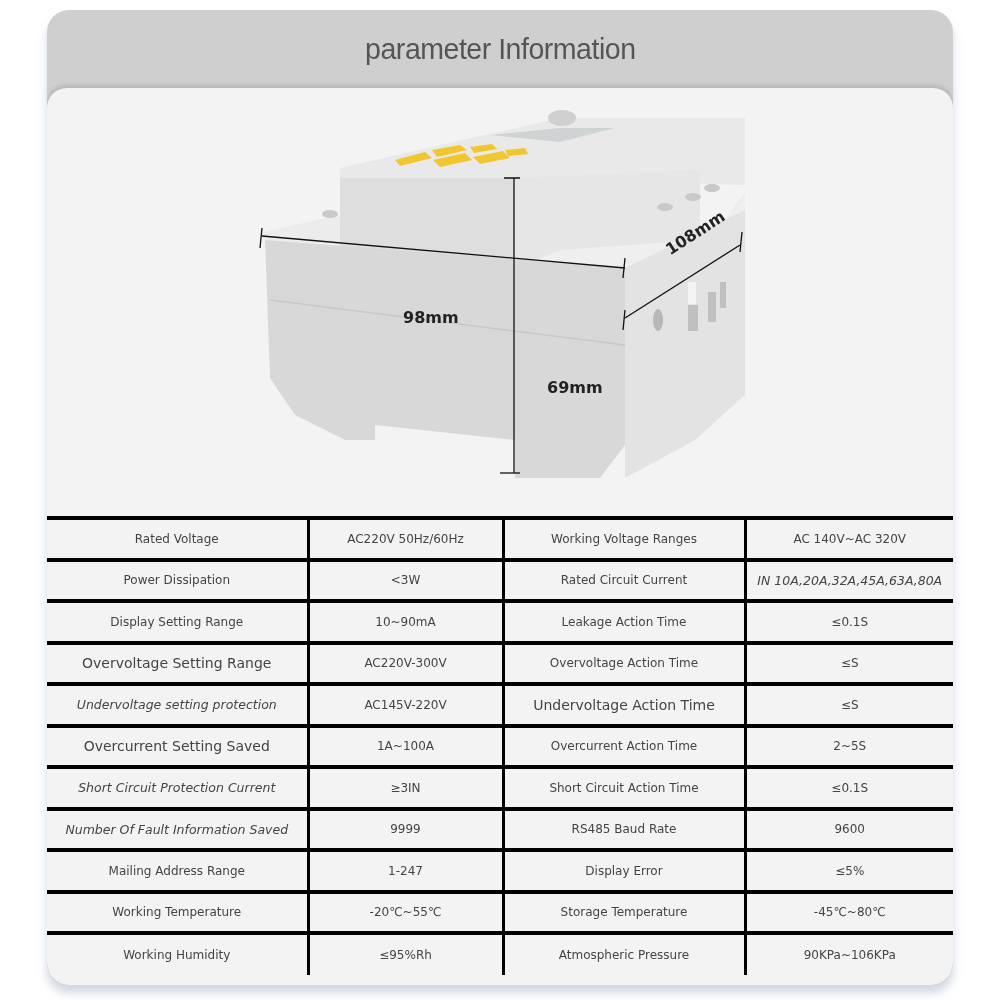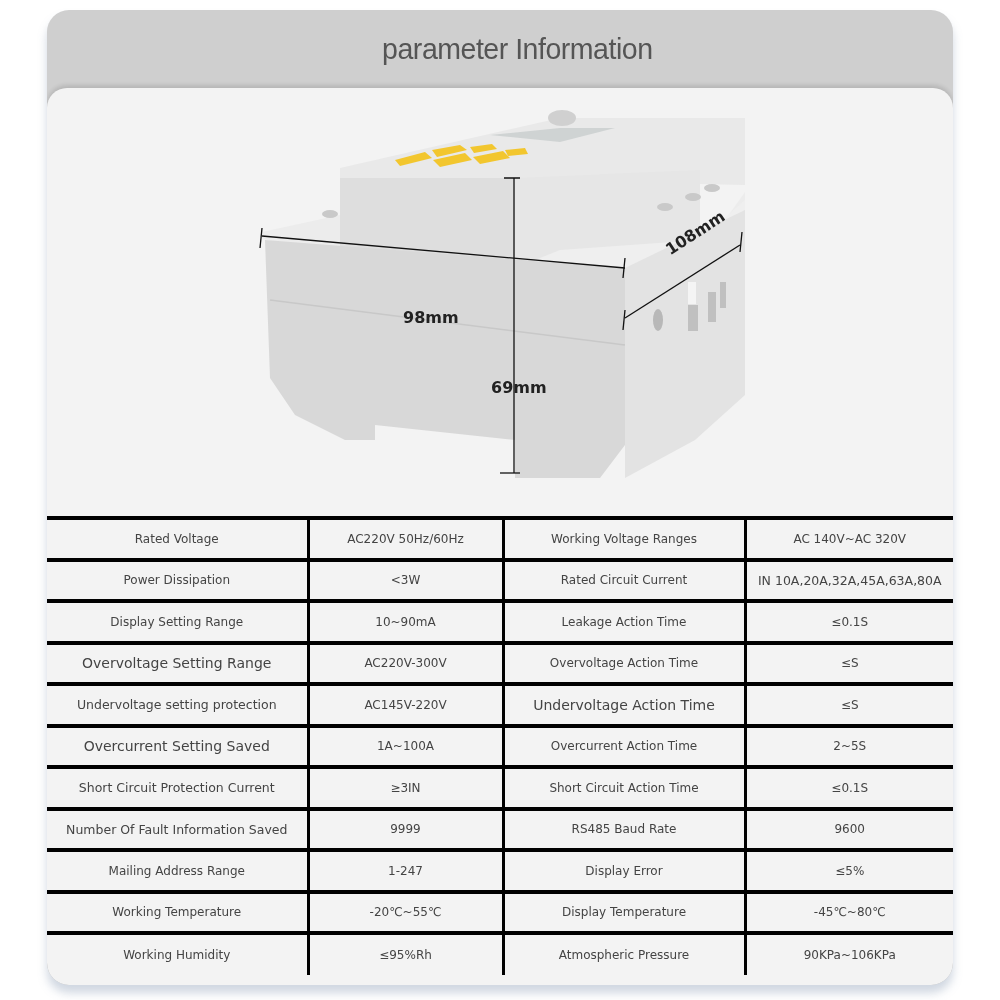--- a/index.html
+++ b/index.html
@@ -4,21 +4,21 @@
   <style>
     html, body { margin:0; padding:0; background:#ffffff; }
     body { width:1000px; height:1000px; position:relative; overflow:hidden; font-family:"DejaVu Sans", sans-serif; }
     .card {
       position:absolute; left:47px; top:10px; width:906px; height:975px;
       background:#cfcfcf; border-radius:22px;
       box-shadow: 0 8px 10px rgba(120,140,170,0.35);
       overflow:hidden;
     }
     .header {
-      position:absolute; left:17px; top:0; width:906px; height:78px;
+      position:absolute; left:0; top:0; width:906px; height:78px;
       display:flex; align-items:center; justify-content:center;
     }
     .header-title {
       font-family:"Liberation Sans", sans-serif; font-size:30px; color:#555;
       letter-spacing:-0.5px; transform:scaleX(0.95);
     }
     .inner {
       position:absolute; left:0; top:78px; width:906px; height:897px;
       background:#f3f3f3; border-radius:20px 20px 22px 22px;
       box-shadow: 0 -3px 4px rgba(0,0,0,0.12);
@@ -34,21 +34,21 @@
     }
     table.spec td {
       border-top:4px solid #000; border-left:3px solid #000;
       height:37.5px; padding:0; text-align:center; vertical-align:middle;
       font-family:"DejaVu Sans", sans-serif; font-size:12px; color:#444;
       white-space:nowrap; overflow:hidden;
     }
     table.spec td:first-child { border-left:none; }
     table.spec tr:last-child td { height:40px; }
     .sm { font-size:14px !important; }
-    .xs { font-size:12.5px !important; }
+    .xs { font-size:12.5px !important;font-style:italic; }
   </style>
 </head>
 <body>
 
 <div class="card">
   <div class="header">
     <span class="header-title">parameter Information</span>
   </div>
 
   <div class="inner">
@@ -98,21 +98,21 @@
           <line x1="625" y1="318" x2="740" y2="245" stroke="#111" stroke-width="1.3"></line>
           <line x1="742" y1="232" x2="740" y2="252" stroke="#111" stroke-width="1.3"></line>
           <line x1="625" y1="310" x2="623" y2="330" stroke="#111" stroke-width="1.3"></line>
           <line x1="514" y1="178" x2="514" y2="473" stroke="#111" stroke-width="1.3"></line>
           <line x1="504" y1="178" x2="520" y2="178" stroke="#111" stroke-width="1.3"></line>
           <line x1="500" y1="473" x2="520" y2="473" stroke="#111" stroke-width="1.3"></line>
         </g>
       </svg>
       <span class="dim-label" style="left:356px; top:178px;margin-top:42px;">98mm</span>
       <span class="dim-label" style="left:615px; top:155px; transform:rotate(-33deg); transform-origin:left top;">108mm</span>
-      <span class="dim-label" style="left:444px; top:290px;">69mm</span>
+      <span class="dim-label" style="left:466px; top:290px;padding-left:34px;">69mm</span>
     </div>
 
     <table class="spec">
       <colgroup>
         <col style="width:261px">
           <col style="width:195px">
           <col style="width:242px">
           <col style="width:208px">
       </colgroup>
       <tbody>
@@ -166,21 +166,21 @@
         </tr>
         <tr>
           <td>Mailing Address Range</td>
           <td>1-247</td>
           <td>Display Error</td>
           <td>≤5%</td>
         </tr>
         <tr>
           <td>Working Temperature</td>
           <td>-20℃~55℃</td>
-          <td>Display Temperature</td>
+          <td>Storage Temperature</td>
           <td>-45℃~80℃</td>
         </tr>
         <tr>
           <td>Working Humidity</td>
           <td>≤95%Rh</td>
           <td>Atmospheric Pressure</td>
           <td>90KPa~106KPa</td>
         </tr>
       </tbody>
     </table>

